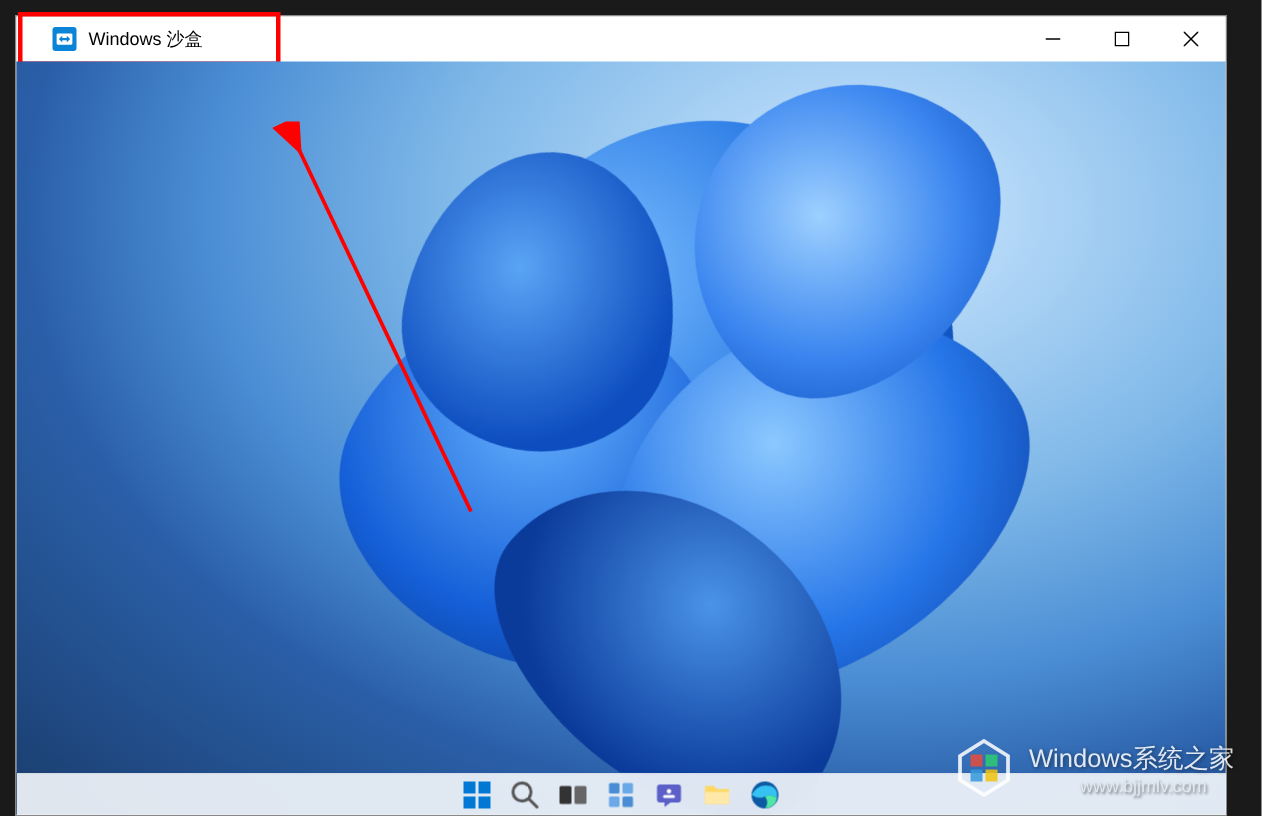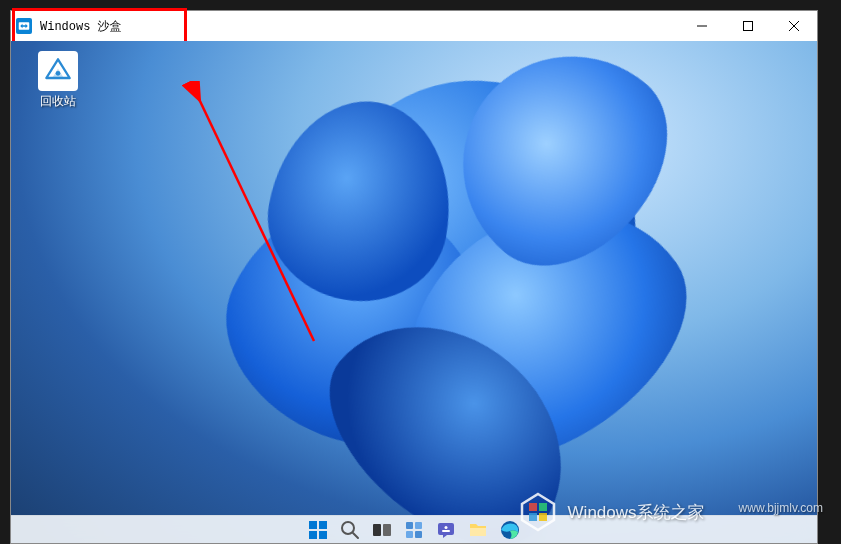--- a/index.html
+++ b/index.html
@@ -18,23 +18,22 @@
       width: 808px;
       height: 534px;
       background: #fff;
       border: 1px solid #888;
     }
     .titlebar {
       height: 30px;
       background: #fff;
       display: flex;
       align-items: center;
-      padding: 0 0 0 5px;
-      position: relative;
-      font-family: Liberation Mono, monospace;
+      padding: 0 0 0 24px;
+      position: relative;
     }
     .highlight-box {
       position: absolute;
       left: 1px;
       top: -3px;
       width: 175px;
       height: 36px;
       border: 3px solid #ff0000;
       pointer-events: none;
     }
@@ -150,21 +149,21 @@
     .watermark {
       position: absolute;
       right: 18px;
       bottom: 10px;
       display: flex;
       align-items: center;
       gap: 8px;
       opacity: 0.85;
     }
     .wm-logo { width: 44px; height: 44px; }
-    .wm-text { display: flex; flex-direction: row; }
+    .wm-text { display: flex; flex-direction: column; }
     .wm-title { font-size: 17px; color: #fff; font-weight: 400; text-shadow: 1px 1px 3px rgba(0,0,0,0.6); }
     .wm-url { font-size: 12px; color: #e0e8f0; text-shadow: 1px 1px 2px rgba(0,0,0,0.6); margin-left: 34px; }
   </style>
 </head>
 <body>
 
 <div class="outer-frame">
   <div class="titlebar">
     <div class="highlight-box"></div>
     <span class="app-icon">
@@ -197,30 +196,20 @@
   <div class="desktop-area">
     <div class="bloom">
       <div class="petal p1"></div>
       <div class="petal p2"></div>
       <div class="petal p3"></div>
       <div class="petal p4"></div>
       <div class="petal p5"></div>
       <div class="petal p6"></div>
     </div>
 
-    <div class="desktop-icon">
-      <div class="recycle-bin-img">
-        <svg viewBox="0 0 24 24">
-            <path d="M2 18 L12 2 L22 18 Z" fill="none" stroke="#2a8ad4" stroke-width="2" stroke-linejoin="round"></path>
-            <path d="M7 18 L12 10 L17 18 Z" fill="#2a8ad4" opacity="0.3"></path>
-            <circle cx="12" cy="14" r="2" fill="#2a8ad4"></circle>
-          </svg>
-      </div>
-      <div class="desktop-icon-label">回收站</div>
-    </div>
 
     <svg class="arrow-annotation" width="180" height="280">
       <defs>
         <marker id="arrowhead" markerWidth="10" markerHeight="8" refX="2" refY="4" orient="auto">
           <polygon points="10 0, 0 4, 10 8" fill="#ff0000"></polygon>
         </marker>
       </defs>
       <line x1="135" y1="260" x2="20" y2="18" stroke="#ff0000" stroke-width="2.5" marker-end="url(#arrowhead)"></line>
     </svg>
 

